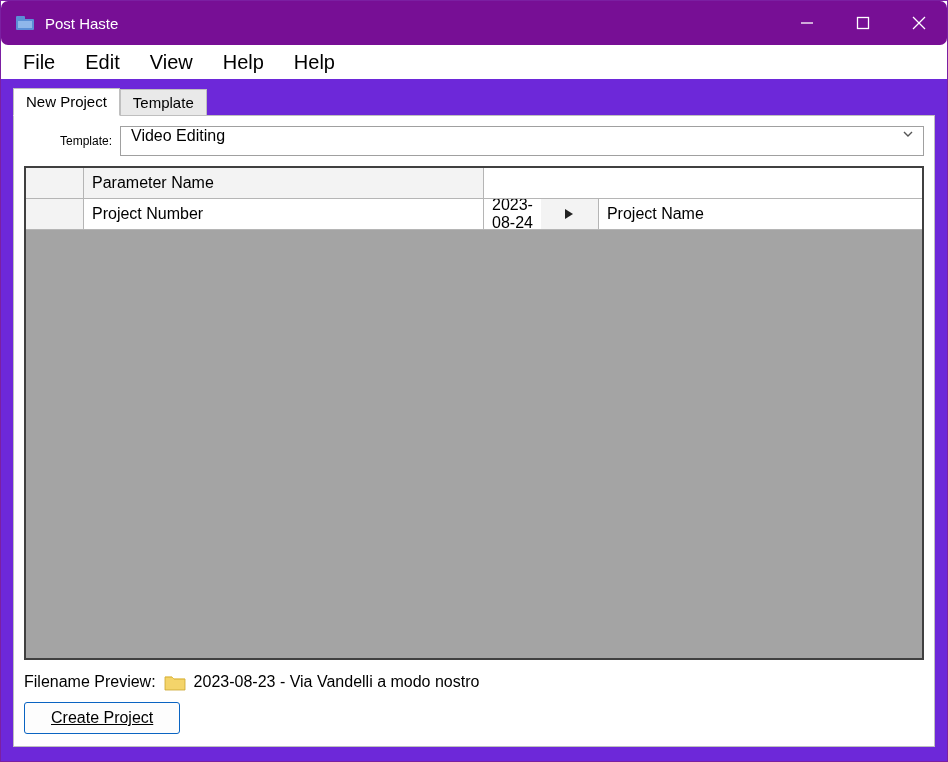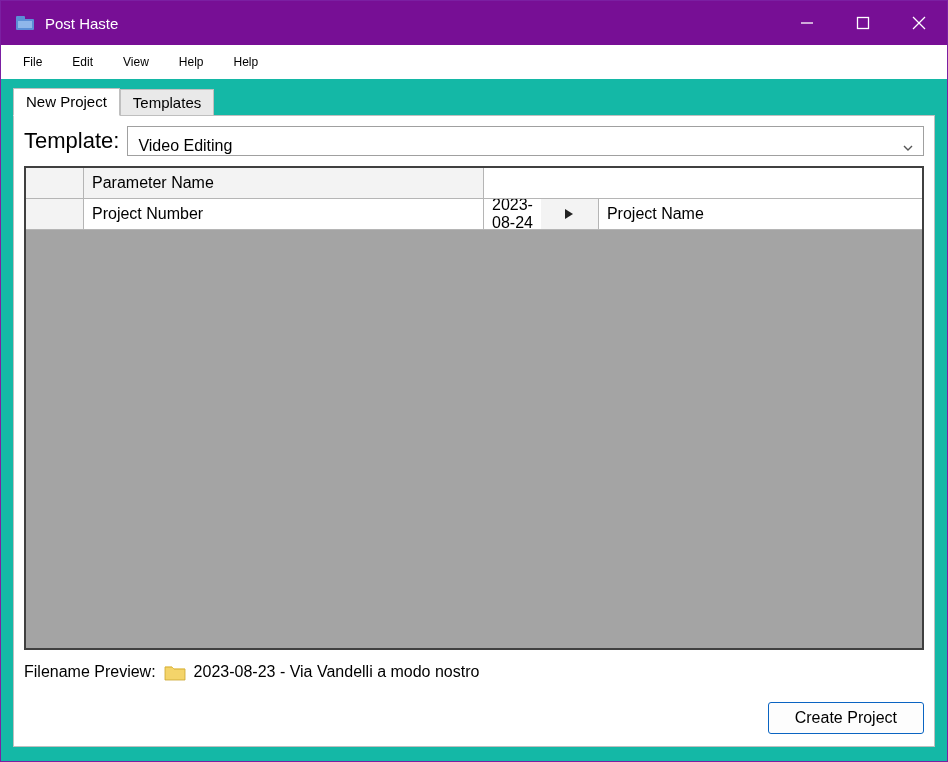--- a/index.html
+++ b/index.html
@@ -25,20 +25,21 @@
     color: #fff;
   }
   .titlebar {
     background: #770f96;
   }
   .titlebar {
     background: #7b0f9b;
   }
   .titlebar {
     background: #750f93;
+    border-radius: 7px;
   }
   .titlebar {
     background: #770f96;
   }
   .titlebar-icon {
     width: 20px; height: 16px;
     margin-left: 14px; margin-right: 10px;
     display: inline-flex; align-items: center; justify-content: center;
   }
   .titlebar-title {
@@ -55,29 +56,29 @@
   .win-btn svg { display: block; }
   .menubar {
     height: 34px;
     display: flex; align-items: center;
     padding: 0 8px;
     gap: 2px;
     background: #fff;
   }
   .menu-item {
     padding: 4px 14px;
-    font-size: 12px;
+    font-size: 20px;
     color: #000;
     cursor: default;
   }
   .client {
     flex: 1;
     display: flex; flex-direction: column;
     padding: 6px 12px 14px 12px;
-    background: #14b8a6;
+    background: #6d28d9;
   }
   .tabstrip {
     display: flex;
     align-items: flex-end;
     height: 30px;
     position: relative;
   }
   .tab {
     padding: 4px 12px 5px 12px;
     border: 1px solid #bfbfbf;
@@ -101,27 +102,27 @@
     flex: 1;
     display: flex; flex-direction: column;
     padding: 10px 10px 12px 10px;
     position: relative;
   }
   .template-row {
     display: flex; align-items: center;
     gap: 8px;
     margin-bottom: 10px;
   }
-  .template-label { font-size: 22px; }
+  .template-label { font-size: 12px; margin-left: 36px; }
   .template-select {
     flex: 1;
     height: 30px;
     border: 1px solid #a0a0a0;
     background: #fff;
-    display: flex; align-items: flex-end; justify-content: space-between;
+    display: flex; align-items: flex-start; justify-content: space-between;
     padding: 0 8px 0 10px;
     font-size: 16px;
   }
   .chev {
     width: 14px; height: 14px;
     display: inline-flex; align-items: center; justify-content: center;
   }
   .grid {
     border: 2px solid #404040;
     background: #a4a4a4;
@@ -180,22 +181,23 @@
     display: flex; align-items: center;
     margin-top: 12px;
     gap: 8px;
     font-size: 16px;
   }
   .folder-icon {
     width: 22px; height: 20px;
     display: inline-flex; align-items: center; justify-content: center;
   }
   .create-row {
-    display: flex; justify-content: flex-end;
-    margin-top: 20px;
+    display: flex; justify-content: flex-start;
+    margin-top: 10px;
+    text-decoration: underline;
   }
   .create-btn {
     border: 1px solid #0a64c2;
     background: #fdfdfd;
     padding: 6px 26px;
     font-size: 16px;
     border-radius: 3px;
     cursor: default;
   }
 </style>
@@ -237,21 +239,21 @@
     <div class="menu-item">Edit</div>
     <div class="menu-item">View</div>
     <div class="menu-item">Help</div>
     <div class="menu-item">Help</div>
   </div>
 
   <div class="client">
 
     <div class="tabstrip">
       <div class="tab active">New Project</div>
-      <div class="tab">Templates</div>
+      <div class="tab">Template</div>
     </div>
 
     <div class="tabpanel">
 
       <div class="template-row">
         <span class="template-label">Template:</span>
         <div class="template-select">
           <span>Video Editing</span>
           <span class="chev">
             <svg width="12" height="12" viewBox="0 0 12 12">

